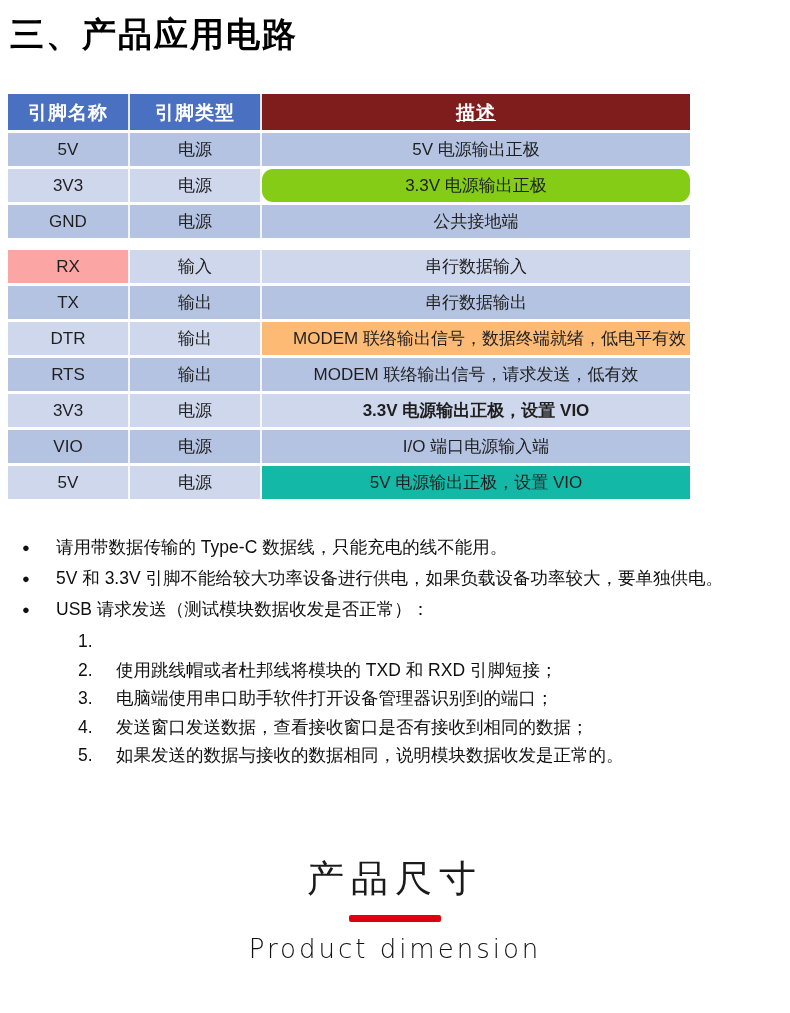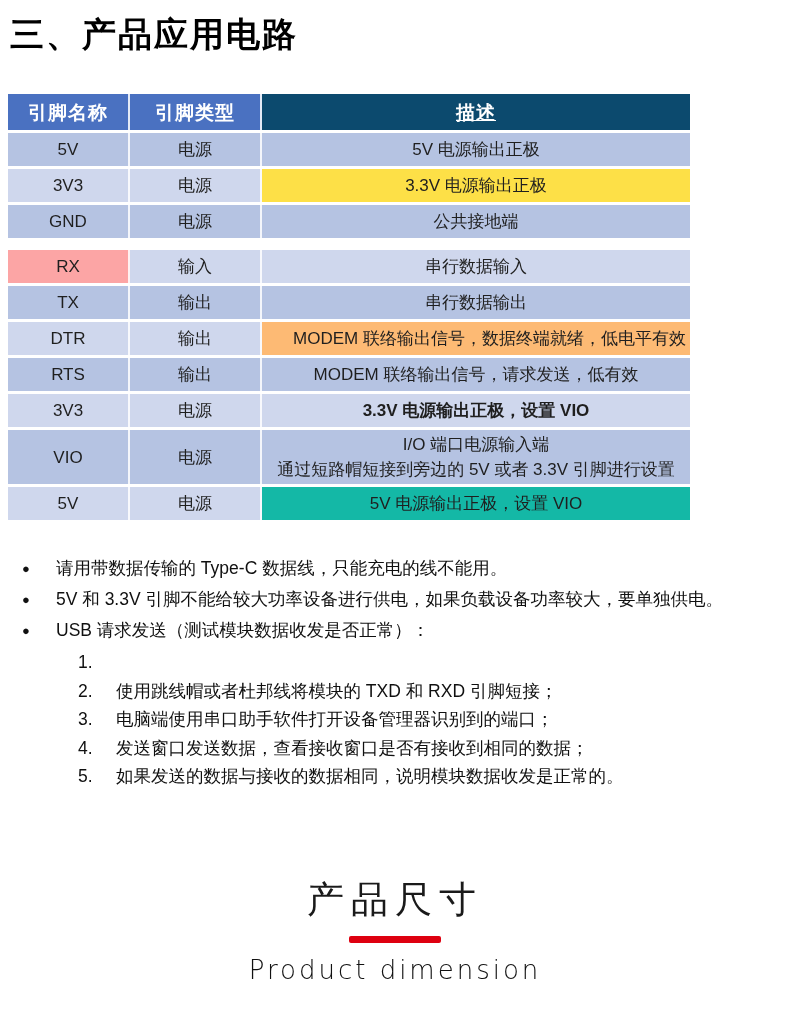--- a/index.html
+++ b/index.html
@@ -52,36 +52,36 @@
 </style>
 </head>
 <body>
 
 <h1 class="page-title">三、产品应用电路</h1>
 
 <div class="pin-table">
   <div class="t-row t-head" id="table-head">
       <div class="t-cell" style="background: rgb(74, 113, 193); color: rgb(255, 255, 255);">引脚名称</div>
       <div class="t-cell" style="background: rgb(74, 113, 193); color: rgb(255, 255, 255);">引脚类型</div>
-      <div class="t-cell" style="background: #0c4a6e; color: rgb(255, 255, 255); text-decoration: underline;">描述</div>
+      <div class="t-cell" style="background: #7f1d1d; color: rgb(255, 255, 255); text-decoration: underline;">描述</div>
     </div>
   <div id="table-body">
       <div class="t-row">
         <div class="t-cell" style="background: rgb(181, 195, 226);">5V</div>
         <div class="t-cell" style="background: rgb(181, 195, 226);">电源</div>
         <div class="t-cell" style="background: rgb(181, 195, 226);">
           <div class="desc-lines">
             <div>5V 电源输出正极</div>
           </div>
         </div>
       </div>
       <div class="t-row">
         <div class="t-cell" style="background: rgb(207, 215, 237);">3V3</div>
         <div class="t-cell" style="background: rgb(207, 215, 237);">电源</div>
-        <div class="t-cell" style="background: #fde047;">
+        <div class="t-cell" style="background: #84cc16; border-radius: 11px;">
           <div class="desc-lines">
             <div>3.3V 电源输出正极</div>
           </div>
         </div>
       </div>
       <div class="t-row">
         <div class="t-cell" style="background: rgb(181, 195, 226);">GND</div>
         <div class="t-cell" style="background: rgb(181, 195, 226);">电源</div>
         <div class="t-cell" style="background: rgb(181, 195, 226);">
           <div class="desc-lines">
@@ -134,21 +134,20 @@
             <div>3.3V 电源输出正极，设置 VIO</div>
           </div>
         </div>
       </div>
       <div class="t-row">
         <div class="t-cell" style="background: rgb(181, 195, 226);">VIO</div>
         <div class="t-cell" style="background: rgb(181, 195, 226);">电源</div>
         <div class="t-cell" style="background: rgb(181, 195, 226);">
           <div class="desc-lines">
             <div>I/O 端口电源输入端</div>
-            <div>通过短路帽短接到旁边的 5V 或者 3.3V 引脚进行设置</div>
           </div>
         </div>
       </div>
       <div class="t-row">
         <div class="t-cell" style="background: rgb(207, 215, 237);">5V</div>
         <div class="t-cell" style="background: rgb(207, 215, 237);">电源</div>
         <div class="t-cell" style="background: #14b8a6;">
           <div class="desc-lines">
             <div>5V 电源输出正极，设置 VIO</div>
           </div>

